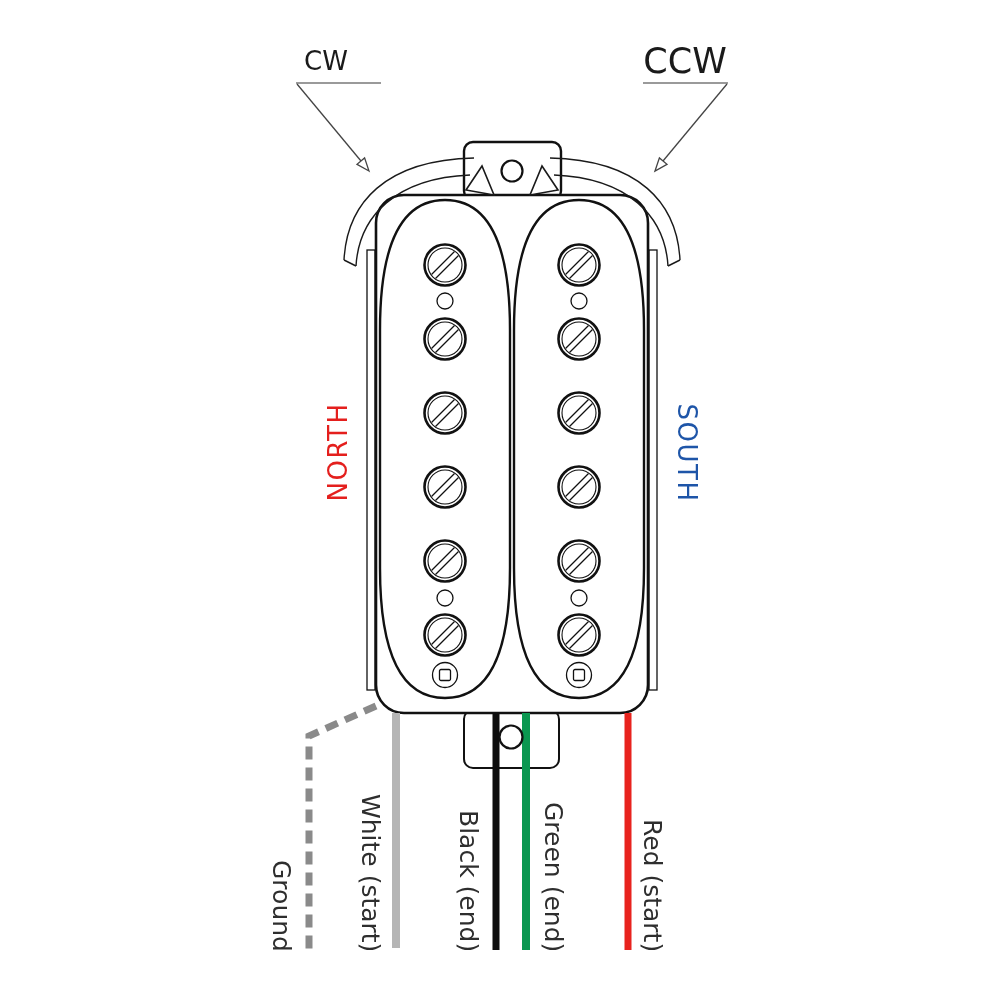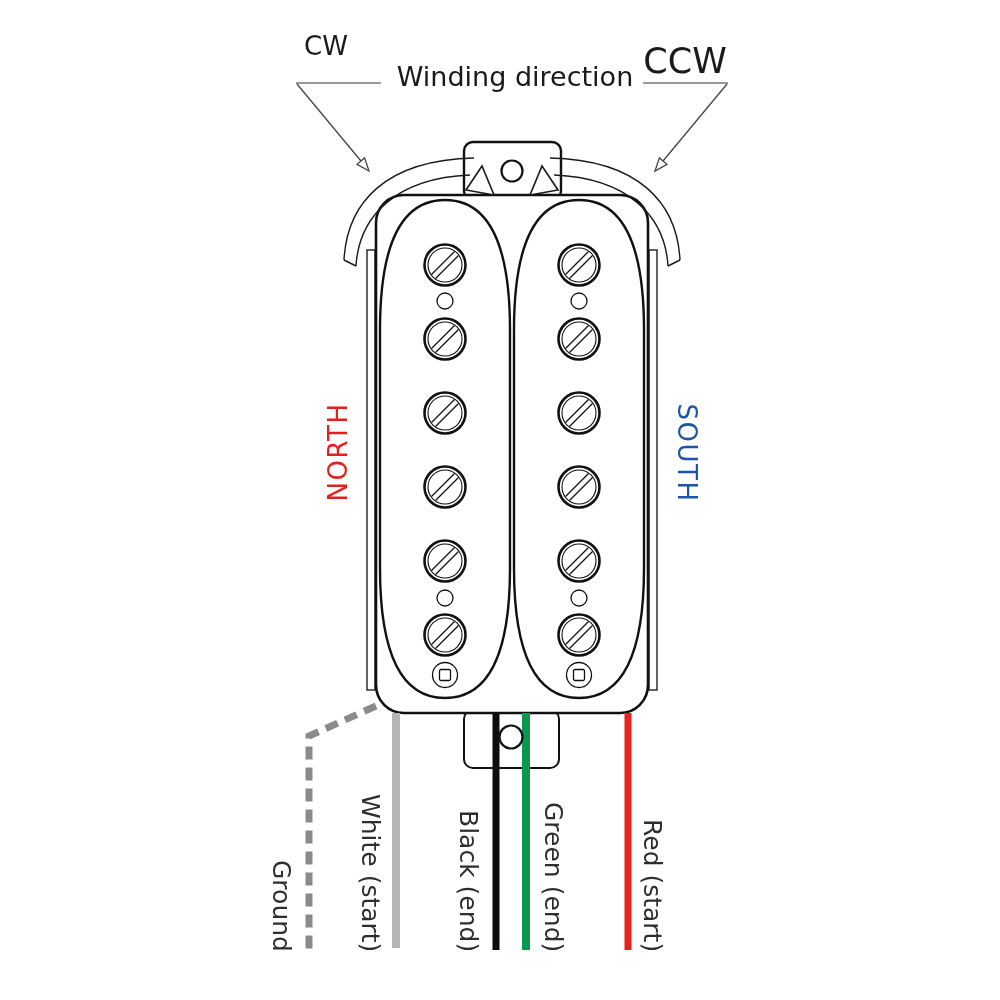--- a/index.html
+++ b/index.html
@@ -1,21 +1,21 @@
 <!DOCTYPE html>
 <html><head>
 <meta charset="utf-8">
 <style>
   html,body{margin:0;padding:0;background:#fff;}
   #stage{position:relative;width:1000px;height:1000px;background:#ffffff;overflow:hidden;
          font-family:"DejaVu Sans","Liberation Sans",sans-serif;}
   #art{position:absolute;left:0;top:0;width:1000px;height:1000px;}
   .lbl{position:absolute;color:#1a1a1a;white-space:nowrap;}
   .title{left:515px;top:76px;transform:translate(-50%,-50%);font-size:27px;}
-  .cw{left:326px;top:46px;transform:translate(-50%,-50%);font-size:26px;}
+  .cw{left:326px;top:61px;transform:translate(-50%,-50%);font-size:26px;}
   .ccw{left:685px;top:61px;transform:translate(-50%,-50%);font-size:35px;}
   .north{left:338px;top:452px;transform:translate(-50%,-50%) rotate(-90deg);
          font-size:26px;letter-spacing:1.5px;color:#e41f1d;}
   .south{left:687px;top:453px;transform:translate(-50%,-50%) rotate(90deg);
          font-size:26px;letter-spacing:1.5px;color:#1e55a8;}
   .wlbl{position:absolute;writing-mode:vertical-rl;text-orientation:mixed;
         bottom:48px;font-size:25px;line-height:1.1;color:#2e2e2e;}
   .wl-ground{left:267px;}
   .wl-white{left:356px;}
   .wl-black{left:454px;}
@@ -115,21 +115,20 @@
 
     <path d="M 376 706 L 309 736 L 309 949" fill="none" stroke="#8a8a8a" stroke-width="7" stroke-dasharray="13 8"></path>
     <line x1="396" y1="713" x2="396" y2="948" stroke="#b5b5b5" stroke-width="8"></line>
     <line x1="496" y1="713" x2="496" y2="950" stroke="#0d0d0d" stroke-width="7"></line>
     <line x1="526" y1="713" x2="526" y2="950" stroke="#0a9750" stroke-width="8"></line>
     <line x1="628" y1="713" x2="628" y2="950" stroke="#e8231e" stroke-width="7"></line>
 
     <circle cx="511" cy="737" r="11.5" fill="#ffffff" stroke="#111111" stroke-width="2.2"></circle>
   </svg>
 
-  <div class="lbl title">Winding direction</div>
   <div class="lbl cw">CW</div>
   <div class="lbl ccw">CCW</div>
   <div class="lbl north">NORTH</div>
   <div class="lbl south">SOUTH</div>
 
   <div class="wlbl wl-ground">Ground</div>
   <div class="wlbl wl-white">White (start)</div>
   <div class="wlbl wl-black">Black (end)</div>
   <div class="wlbl wl-green">Green (end)</div>
   <div class="wlbl wl-red">Red (start)</div>

